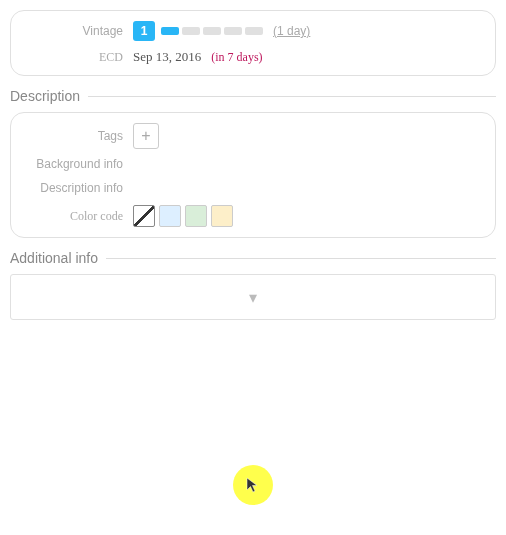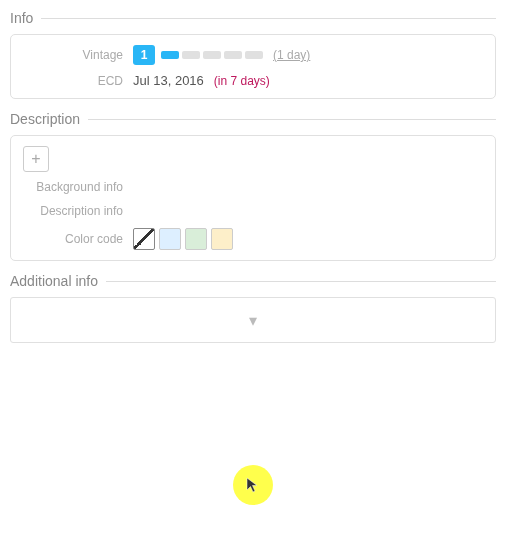--- a/index.html
+++ b/index.html
@@ -29,33 +29,34 @@
     .section-title::after {
       content: '';
       flex: 1;
       height: 1px;
       background: #ddd;
       margin-left: 8px;
     }
 
     .section-body {
       border: 1px solid #e0e0e0;
-      border-radius: 5px;
+      border-radius: 14px;
       padding: 10px 12px;
       background: #fff;
     }
 
     .field-row {
       display: flex;
       align-items: center;
       margin-bottom: 8px;
     }
 
     .field-row:last-child {
       margin-bottom: 0;
+      font-family: Liberation Serif, serif;
     }
 
     .field-label {
       width: 110px;
       text-align: right;
       color: #aaa;
       font-size: 12px;
       padding-right: 10px;
       flex-shrink: 0;
     }
@@ -220,57 +221,55 @@
     .swatches-row {
       display: flex;
       gap: 4px;
       align-items: center;
     }
   </style>
 </head>
 <body>
 
 <div class="section">
-  <div class="section-title">
-    <span>Info</span>
-  </div>
   <div class="section-body info-section-body">
 
     <div class="field-row">
       <div class="field-label">Vintage</div>
       <div class="field-value">
         <div class="vintage-badge">1</div>
         <div class="slider-track">
           <div class="slider-segment active"></div>
           <div class="slider-segment"></div>
           <div class="slider-segment"></div>
           <div class="slider-segment"></div>
           <div class="slider-segment"></div>
         </div>
         <span class="vintage-label">(1 day)</span>
       </div>
     </div>
 
     <div class="field-row">
       <div class="field-label">ECD</div>
       <div class="field-value">
-        <span class="ecd-date">Jul 13, 2016</span>
+        <span class="ecd-date">Sep 13, 2016</span>
         <span class="ecd-days">(in 7 days)</span>
       </div>
     </div>
   </div>
 </div>
 
 <div class="section">
   <div class="section-title">
     <span>Description</span>
   </div>
   <div class="section-body">
 
     <div class="field-row">
+      <div class="field-label">Tags</div>
       <div class="field-value">
         <button class="add-tag-btn">
           <span>+</span>
         </button>
       </div>
     </div>
 
     <div class="description-field-row">
       <div class="field-label">Background info</div>
       <div class="empty-field"></div>

